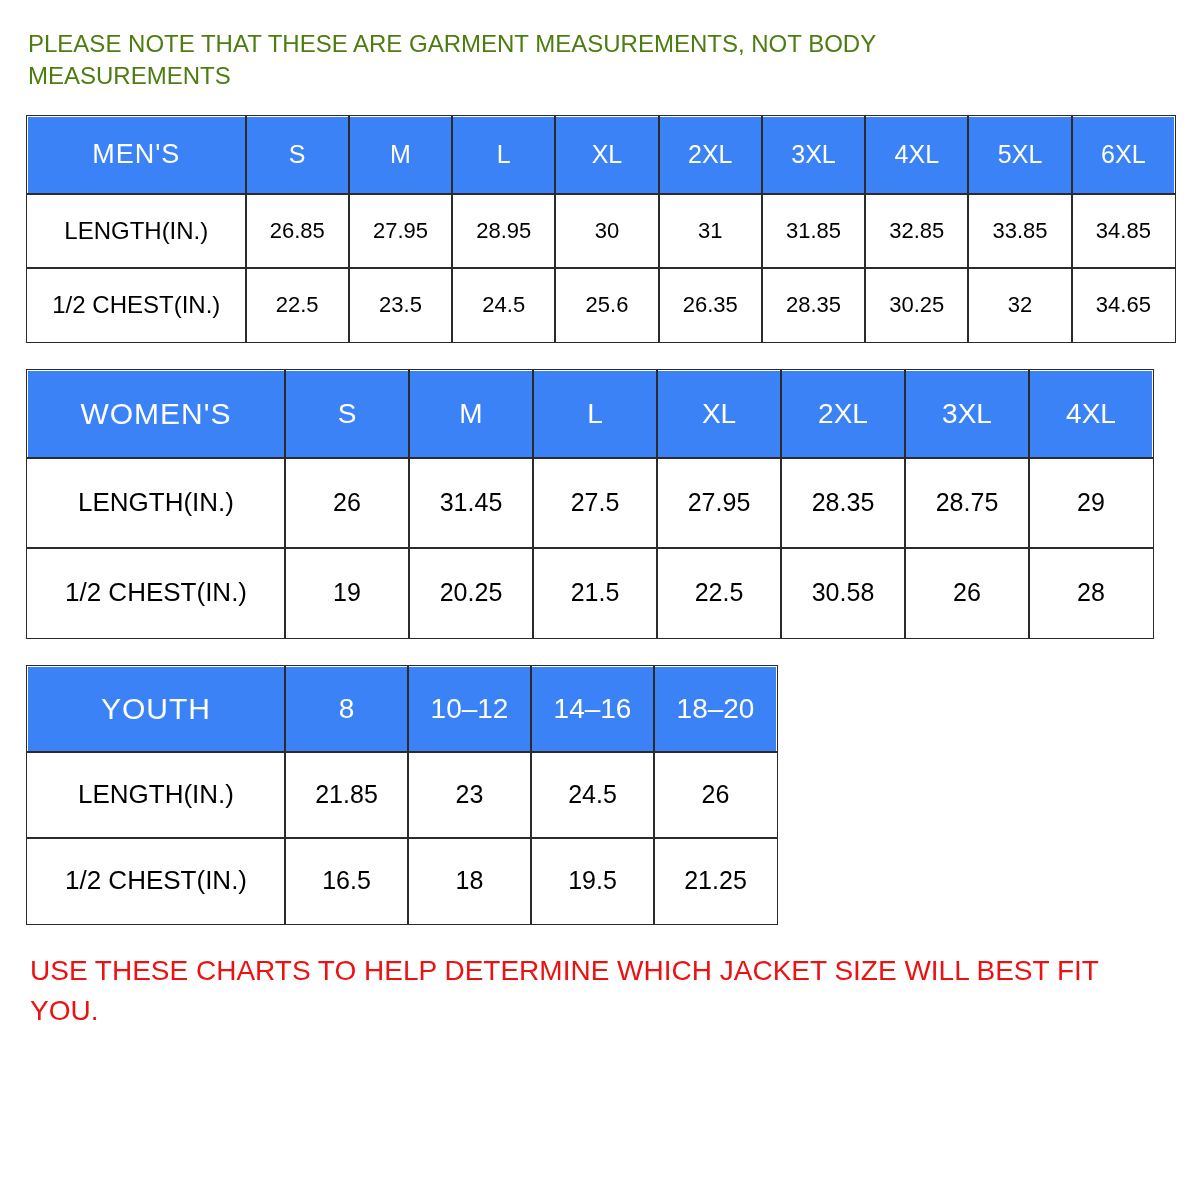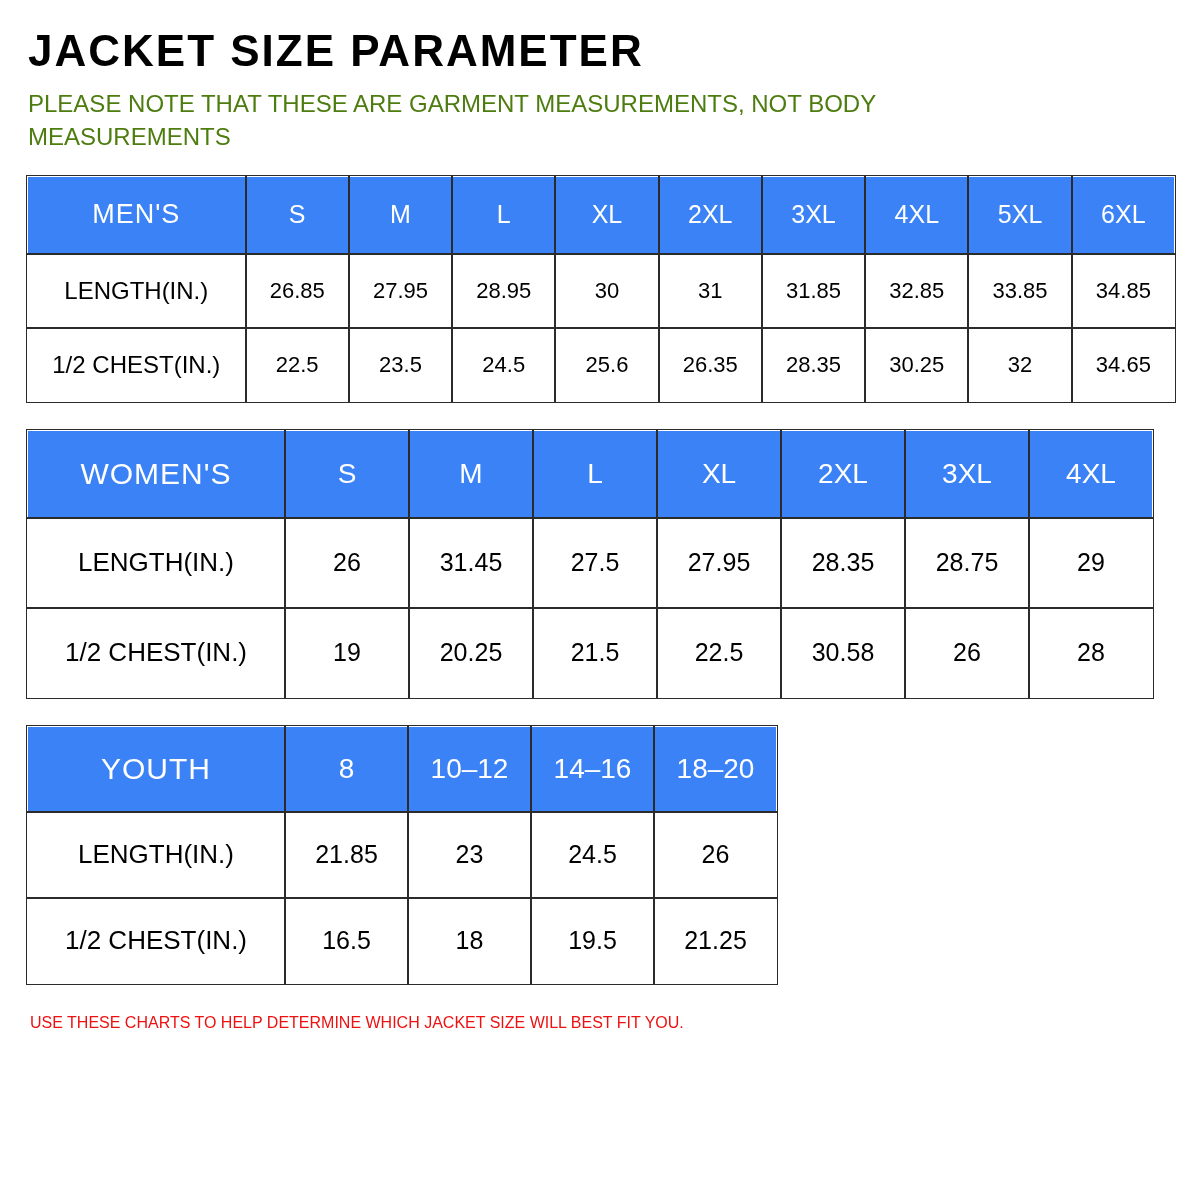--- a/index.html
+++ b/index.html
@@ -92,29 +92,28 @@
 
   .footer-note {
     color: #ee1111;
     font-size: 25px;
     line-height: 1.45;
     margin: 14px 0 0 4px;
     max-width: 1130px;
   }
   .footer-note.second {
     margin-top: 26px;
-    font-size: 16px;
+    font-size: 28px;
   }
 </style>
 </head>
 <body>
 
 <div class="page">
 
-  <h1 class="title">JACKET SIZE PARAMETER</h1>
 
   <p class="note">PLEASE NOTE THAT THESE ARE GARMENT MEASUREMENTS, NOT BODY MEASUREMENTS</p>
 
   <table class="size" id="mens-table">
     <colgroup>
       <col class="c0">
         <col class="cx">
         <col class="cx">
         <col class="cx">
         <col class="cx">

